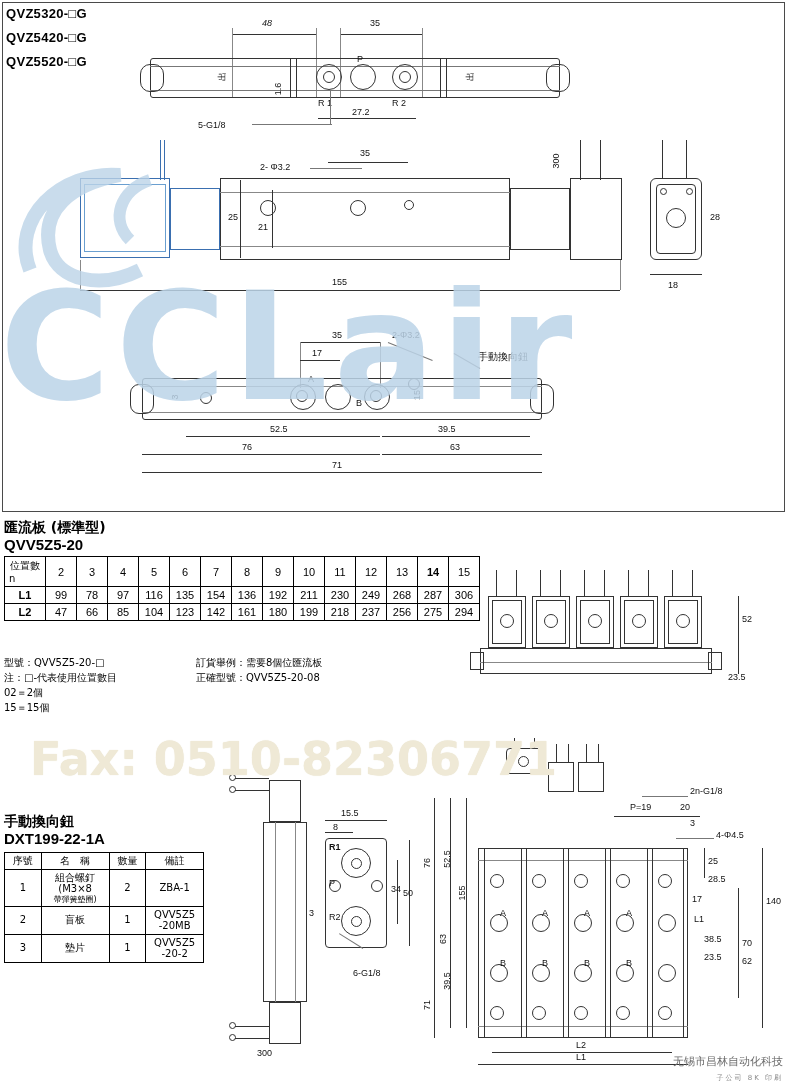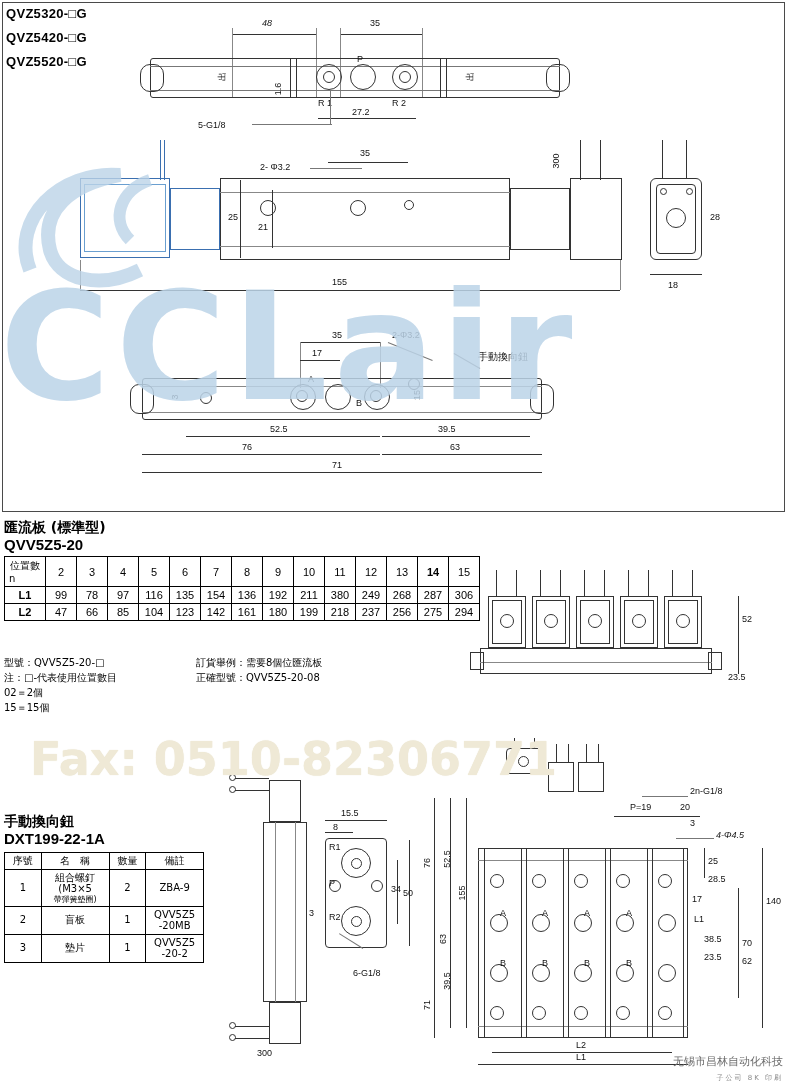--- a/index.html
+++ b/index.html
@@ -275,21 +275,21 @@
     <td class="lab">L1</td>
     <td>99</td>
     <td>78</td>
     <td>97</td>
     <td>116</td>
     <td>135</td>
     <td>154</td>
     <td>136</td>
     <td>192</td>
     <td>211</td>
-    <td>380</td>
+    <td>230</td>
     <td>249</td>
     <td>268</td>
     <td>287</td>
     <td>306</td>
   </tr>
   <tr>
     <td class="lab">L2</td>
     <td>47</td>
     <td>66</td>
     <td>85</td>
@@ -374,25 +374,25 @@
       <tr>
     <td style="width:34px;">序號</td>
     <td style="width:66px;">名　稱</td>
     <td style="width:34px;">數量</td>
     <td style="width:54px;">備註</td>
   </tr>
   <tr>
     <td>1</td>
     <td>
           <div>組合螺釘</div>
-          <div>(M3×5</div>
+          <div>(M3×8</div>
           <div style="font-size:8px;">帶彈簧墊圈)</div>
         </td>
     <td>2</td>
-    <td>ZBA-9</td>
+    <td>ZBA-1</td>
   </tr>
   <tr>
     <td>2</td>
     <td>盲板</td>
     <td>1</td>
     <td>
           <div>QVV5Z5</div>
           <div>-20MB</div>
         </td>
   </tr>
@@ -426,21 +426,21 @@
   <div class="circ" style="left:14px;top:274px;width:7px;height:7px;"></div>
   <div class="dim" style="position:absolute;left:42px;top:288px;">300</div>
 
   <div class="dbox" style="left:110px;top:78px;width:62px;height:110px;border-radius:4px;"></div>
   <div class="circ" style="left:126px;top:88px;width:30px;height:30px;"></div>
   <div class="circ" style="left:136px;top:98px;width:11px;height:11px;"></div>
   <div class="circ" style="left:126px;top:146px;width:30px;height:30px;"></div>
   <div class="circ" style="left:136px;top:156px;width:11px;height:11px;"></div>
   <div class="circ" style="left:114px;top:120px;width:12px;height:12px;"></div>
   <div class="circ" style="left:156px;top:120px;width:12px;height:12px;"></div>
-  <div class="dim" style="position:absolute;left:114px;top:82px;">R1</div>
+  <div class="dim" style="position:absolute;left:114px;top:82px;font-weight:bold;">R1</div>
   <div class="dim" style="position:absolute;left:114px;top:118px;">P</div>
   <div class="dim" style="position:absolute;left:114px;top:152px;">R2</div>
 
   <div class="arrw" style="left:110px;top:60px;width:62px;"></div>
   <div class="dim" style="position:absolute;left:126px;top:48px;">15.5</div>
   <div class="arrw" style="left:110px;top:72px;width:28px;"></div>
   <div class="dim" style="position:absolute;left:118px;top:62px;">8</div>
   <div class="arrwv" style="left:182px;top:100px;height:64px;"></div>
   <div class="dim" style="position:absolute;left:176px;top:124px;">34</div>
   <div class="arrwv" style="left:194px;top:80px;height:106px;"></div>
@@ -465,21 +465,21 @@
 
   <div class="dim" style="position:absolute;left:272px;top:48px;text-align:right;">2n-G1/8</div>
   <div class="arrw" style="left:224px;top:58px;width:46px;background:#777;"></div>
 
   <div class="dim" style="position:absolute;left:212px;top:64px;">P=19</div>
   <div class="dim" style="position:absolute;left:262px;top:64px;">20</div>
   <div class="dim" style="position:absolute;left:272px;top:80px;">3</div>
   <div class="arrw" style="left:196px;top:78px;width:60px;"></div>
   <div class="arrw" style="left:256px;top:78px;width:26px;"></div>
 
-  <div class="dim" style="position:absolute;left:298px;top:92px;font-style:italic;">4-Φ4.5</div>
+  <div class="dim" style="position:absolute;left:298px;top:92px;">4-Φ4.5</div>
   <div class="arrw" style="left:258px;top:100px;width:38px;background:#777;"></div>
 
   <div class="dbox" style="left:60px;top:110px;width:210px;height:190px;"></div>
   <div class="dline" style="left:60px;top:122px;width:210px;height:1px;background:#888;"></div>
   <div class="dline" style="left:60px;top:288px;width:210px;height:1px;background:#888;"></div>
 
   <div class="dbox" style="left:66px;top:110px;width:38px;height:190px;"></div>
   <div class="dbox" style="left:108px;top:110px;width:38px;height:190px;"></div>
   <div class="dbox" style="left:150px;top:110px;width:38px;height:190px;"></div>
   <div class="dbox" style="left:192px;top:110px;width:38px;height:190px;"></div>

